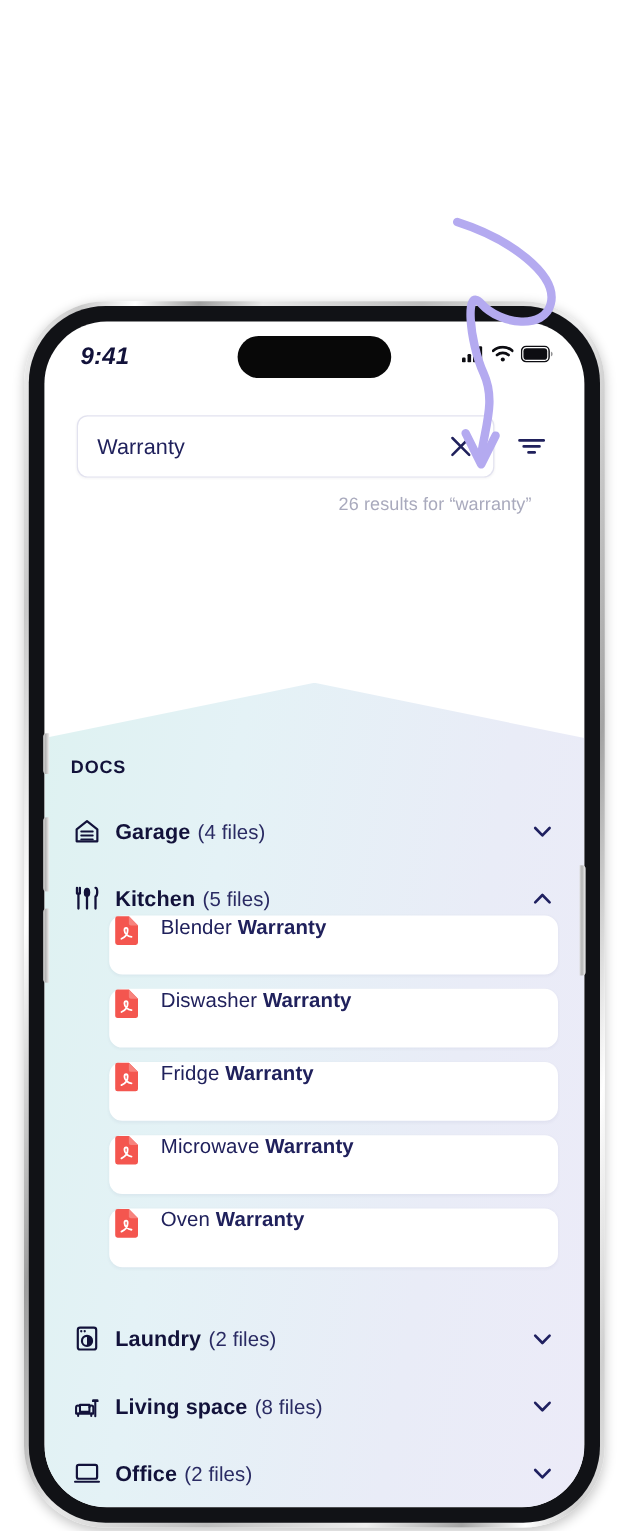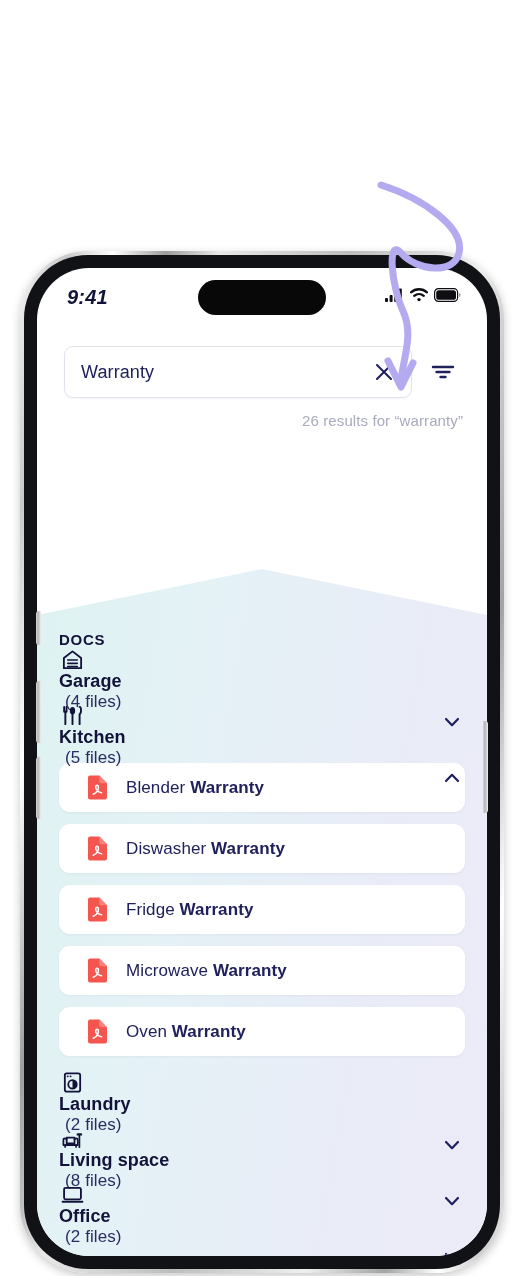--- a/index.html
+++ b/index.html
@@ -157,21 +157,21 @@
     display: flex; align-items: center; justify-content: center;
     cursor: pointer;
   }
   #filter-button {
     width: 34px; height: 34px;
     display: flex; align-items: center; justify-content: center;
     cursor: pointer;
   }
   #results-count {
     text-align: right;
-    padding: 14px 24px 0 0;
+    padding: 14px 44px 0 0;
     font-size: 15px;
     color: #a9aabd;
     letter-spacing: .1px;
   }
 
   
   #docs-panel {
     position: absolute;
     left: 0;
     right: 0;
@@ -184,25 +184,24 @@
   #docs-label {
     font-size: 15px;
     font-weight: 700;
     color: #12123a;
     letter-spacing: .7px;
     padding: 0 0 0 22px;
   }
 
   .folder-row {
     display: flex;
-    align-items: flex-start;
+    align-items: flex-end;
     height: 56px;
     padding: 0 24px 0 22px;
     cursor: pointer;
-    flex-direction: column;
   }
   .folder-icon {
     width: 26px;
     min-width: 26px;
     display: flex;
     align-items: center;
     justify-content: center;
     margin-right: 11px;
   }
   .folder-name {
@@ -223,28 +222,29 @@
     display: flex;
     align-items: center;
     justify-content: center;
     width: 22px;
     height: 22px;
   }
 
   .file-list { padding: 3px 22px 3px 22px; }
   .file-row {
     display: flex;
-    align-items: center;
+    align-items: flex-start;
     background: #ffffff;
     border-radius: 11px;
     height: 49px;
     margin-bottom: 12px;
-    padding: 0 28px;
+    padding: 0 4px;
     cursor: pointer;
     box-shadow: 0 1px 3px rgba(30,40,90,.05);
+    margin-left: 32px;
   }
   .file-icon { width: 22px; min-width: 22px; margin-right: 17px; display:flex; align-items:center; }
   .file-name {
     font-size: 17px;
     color: #20215c;
     letter-spacing: .1px;
   }
   .file-name b { font-weight: 700; }
 </style>
 </head>

